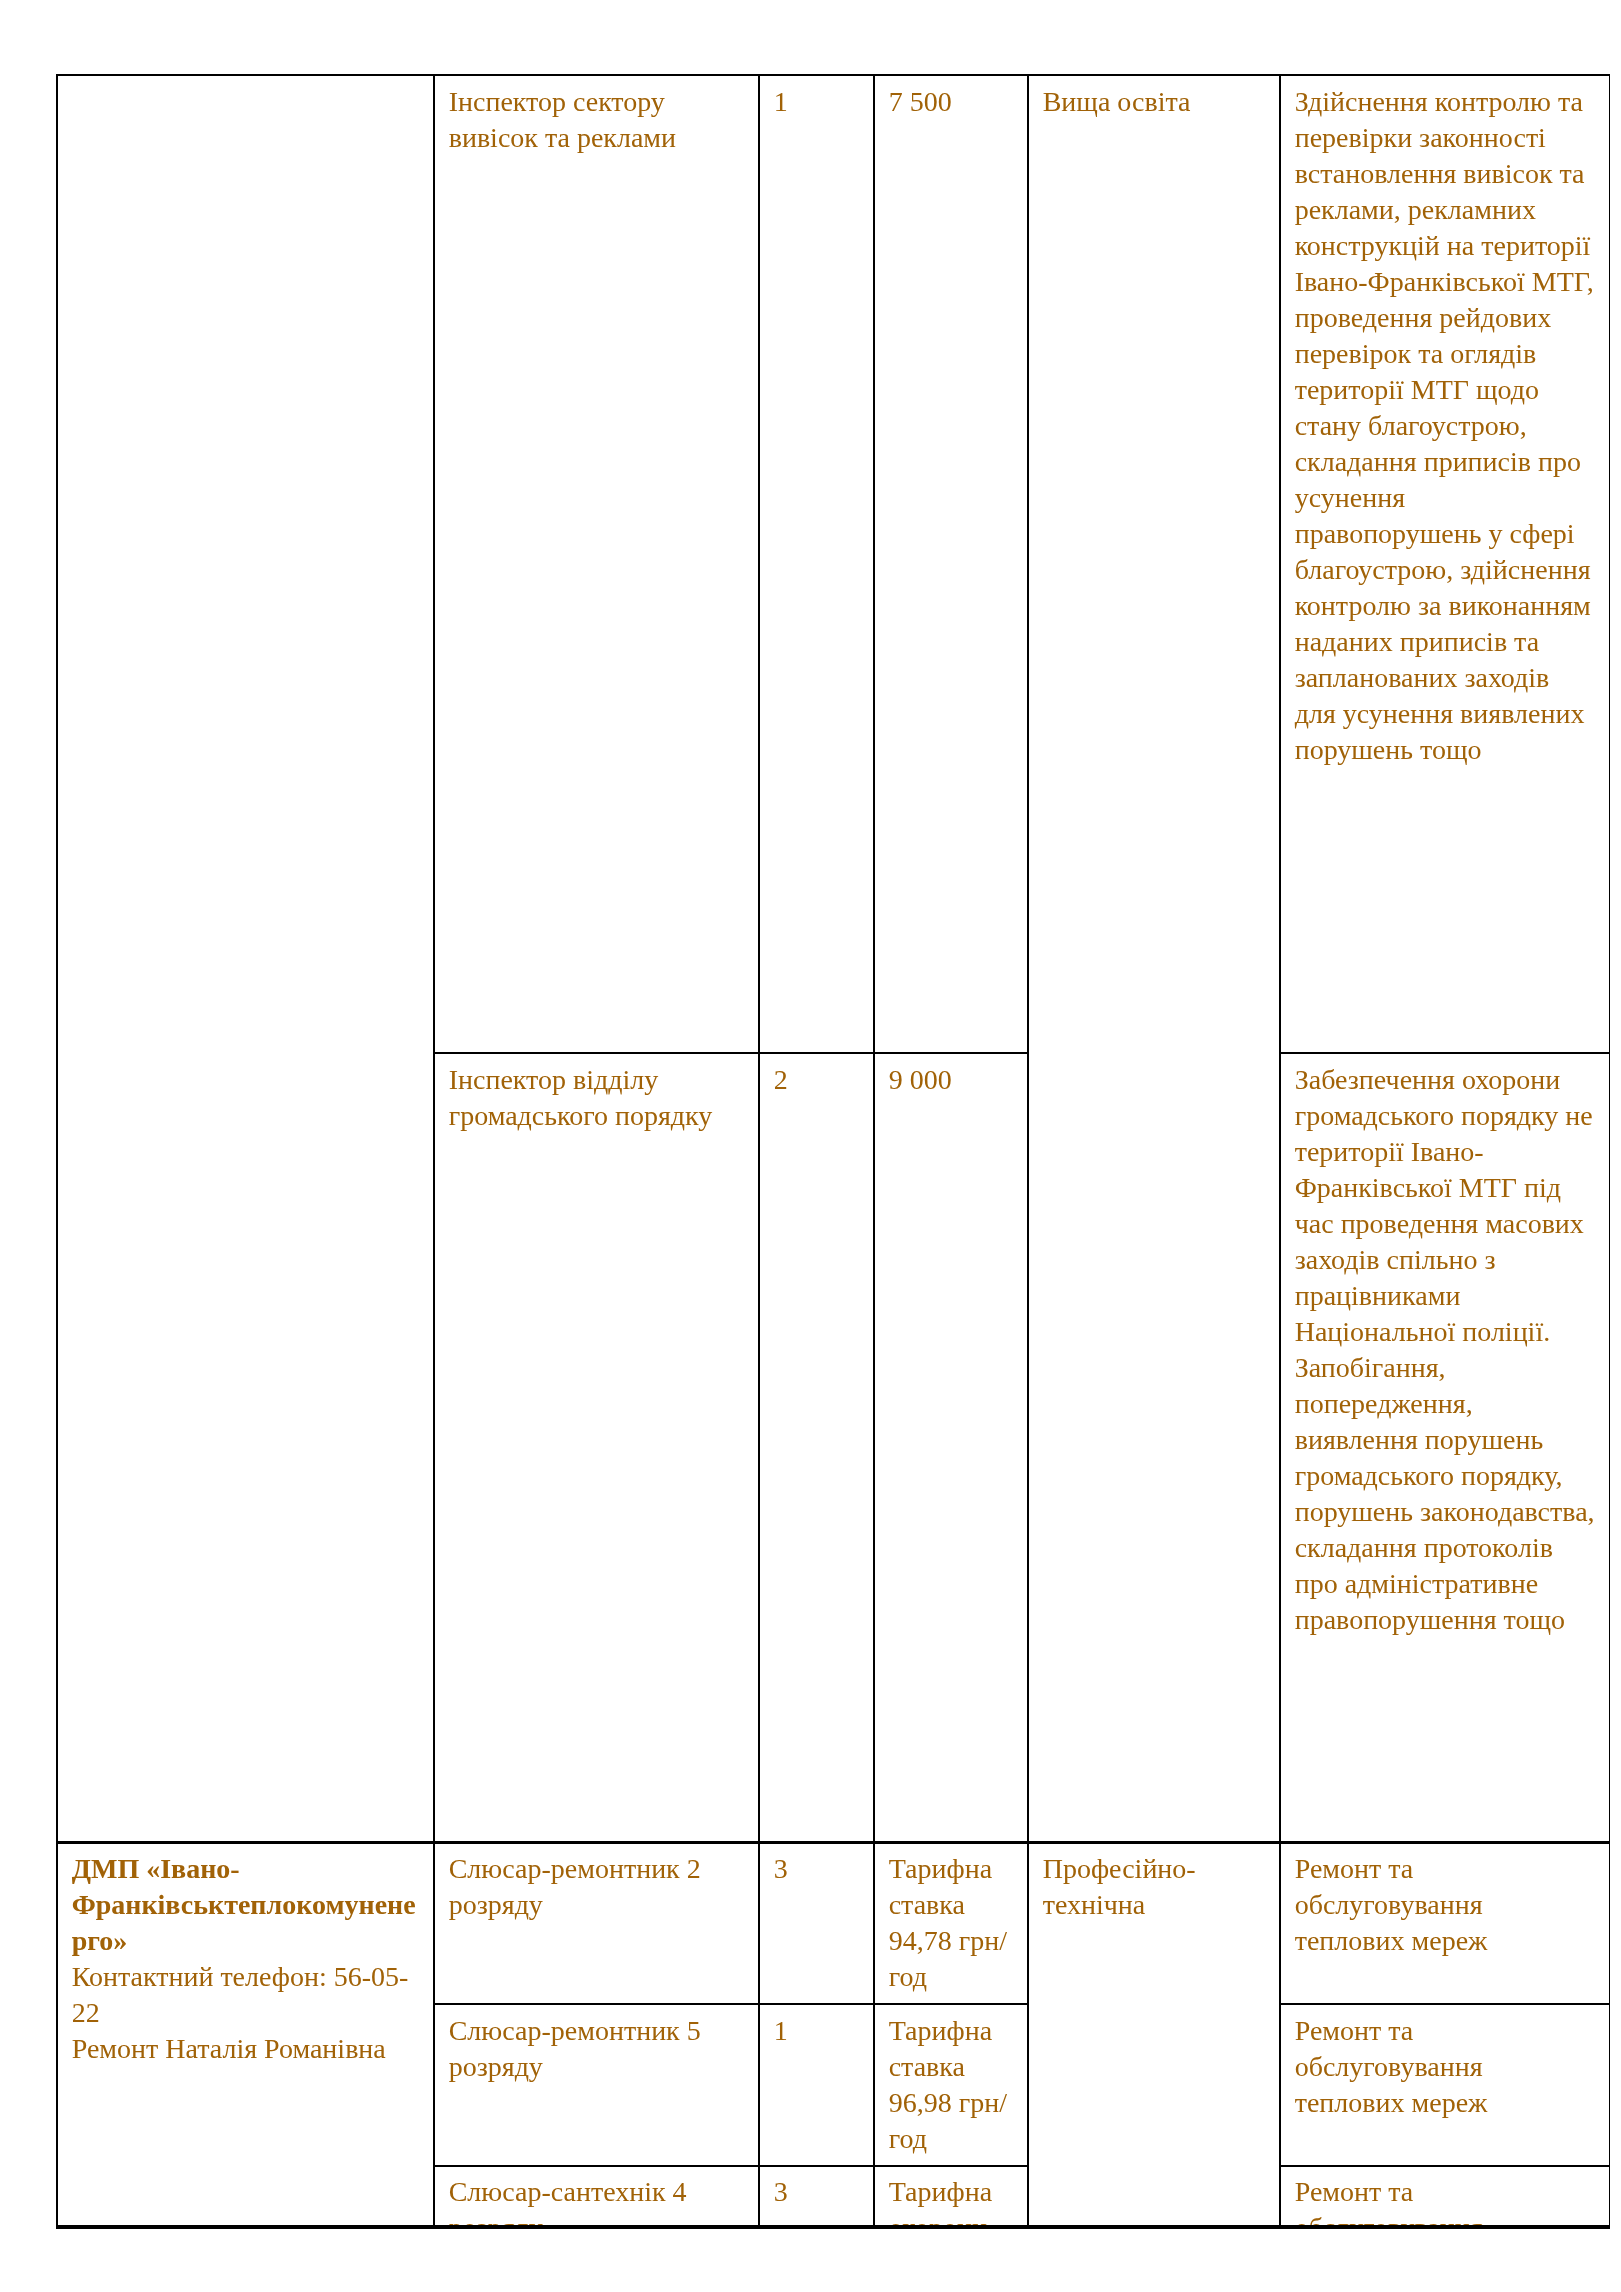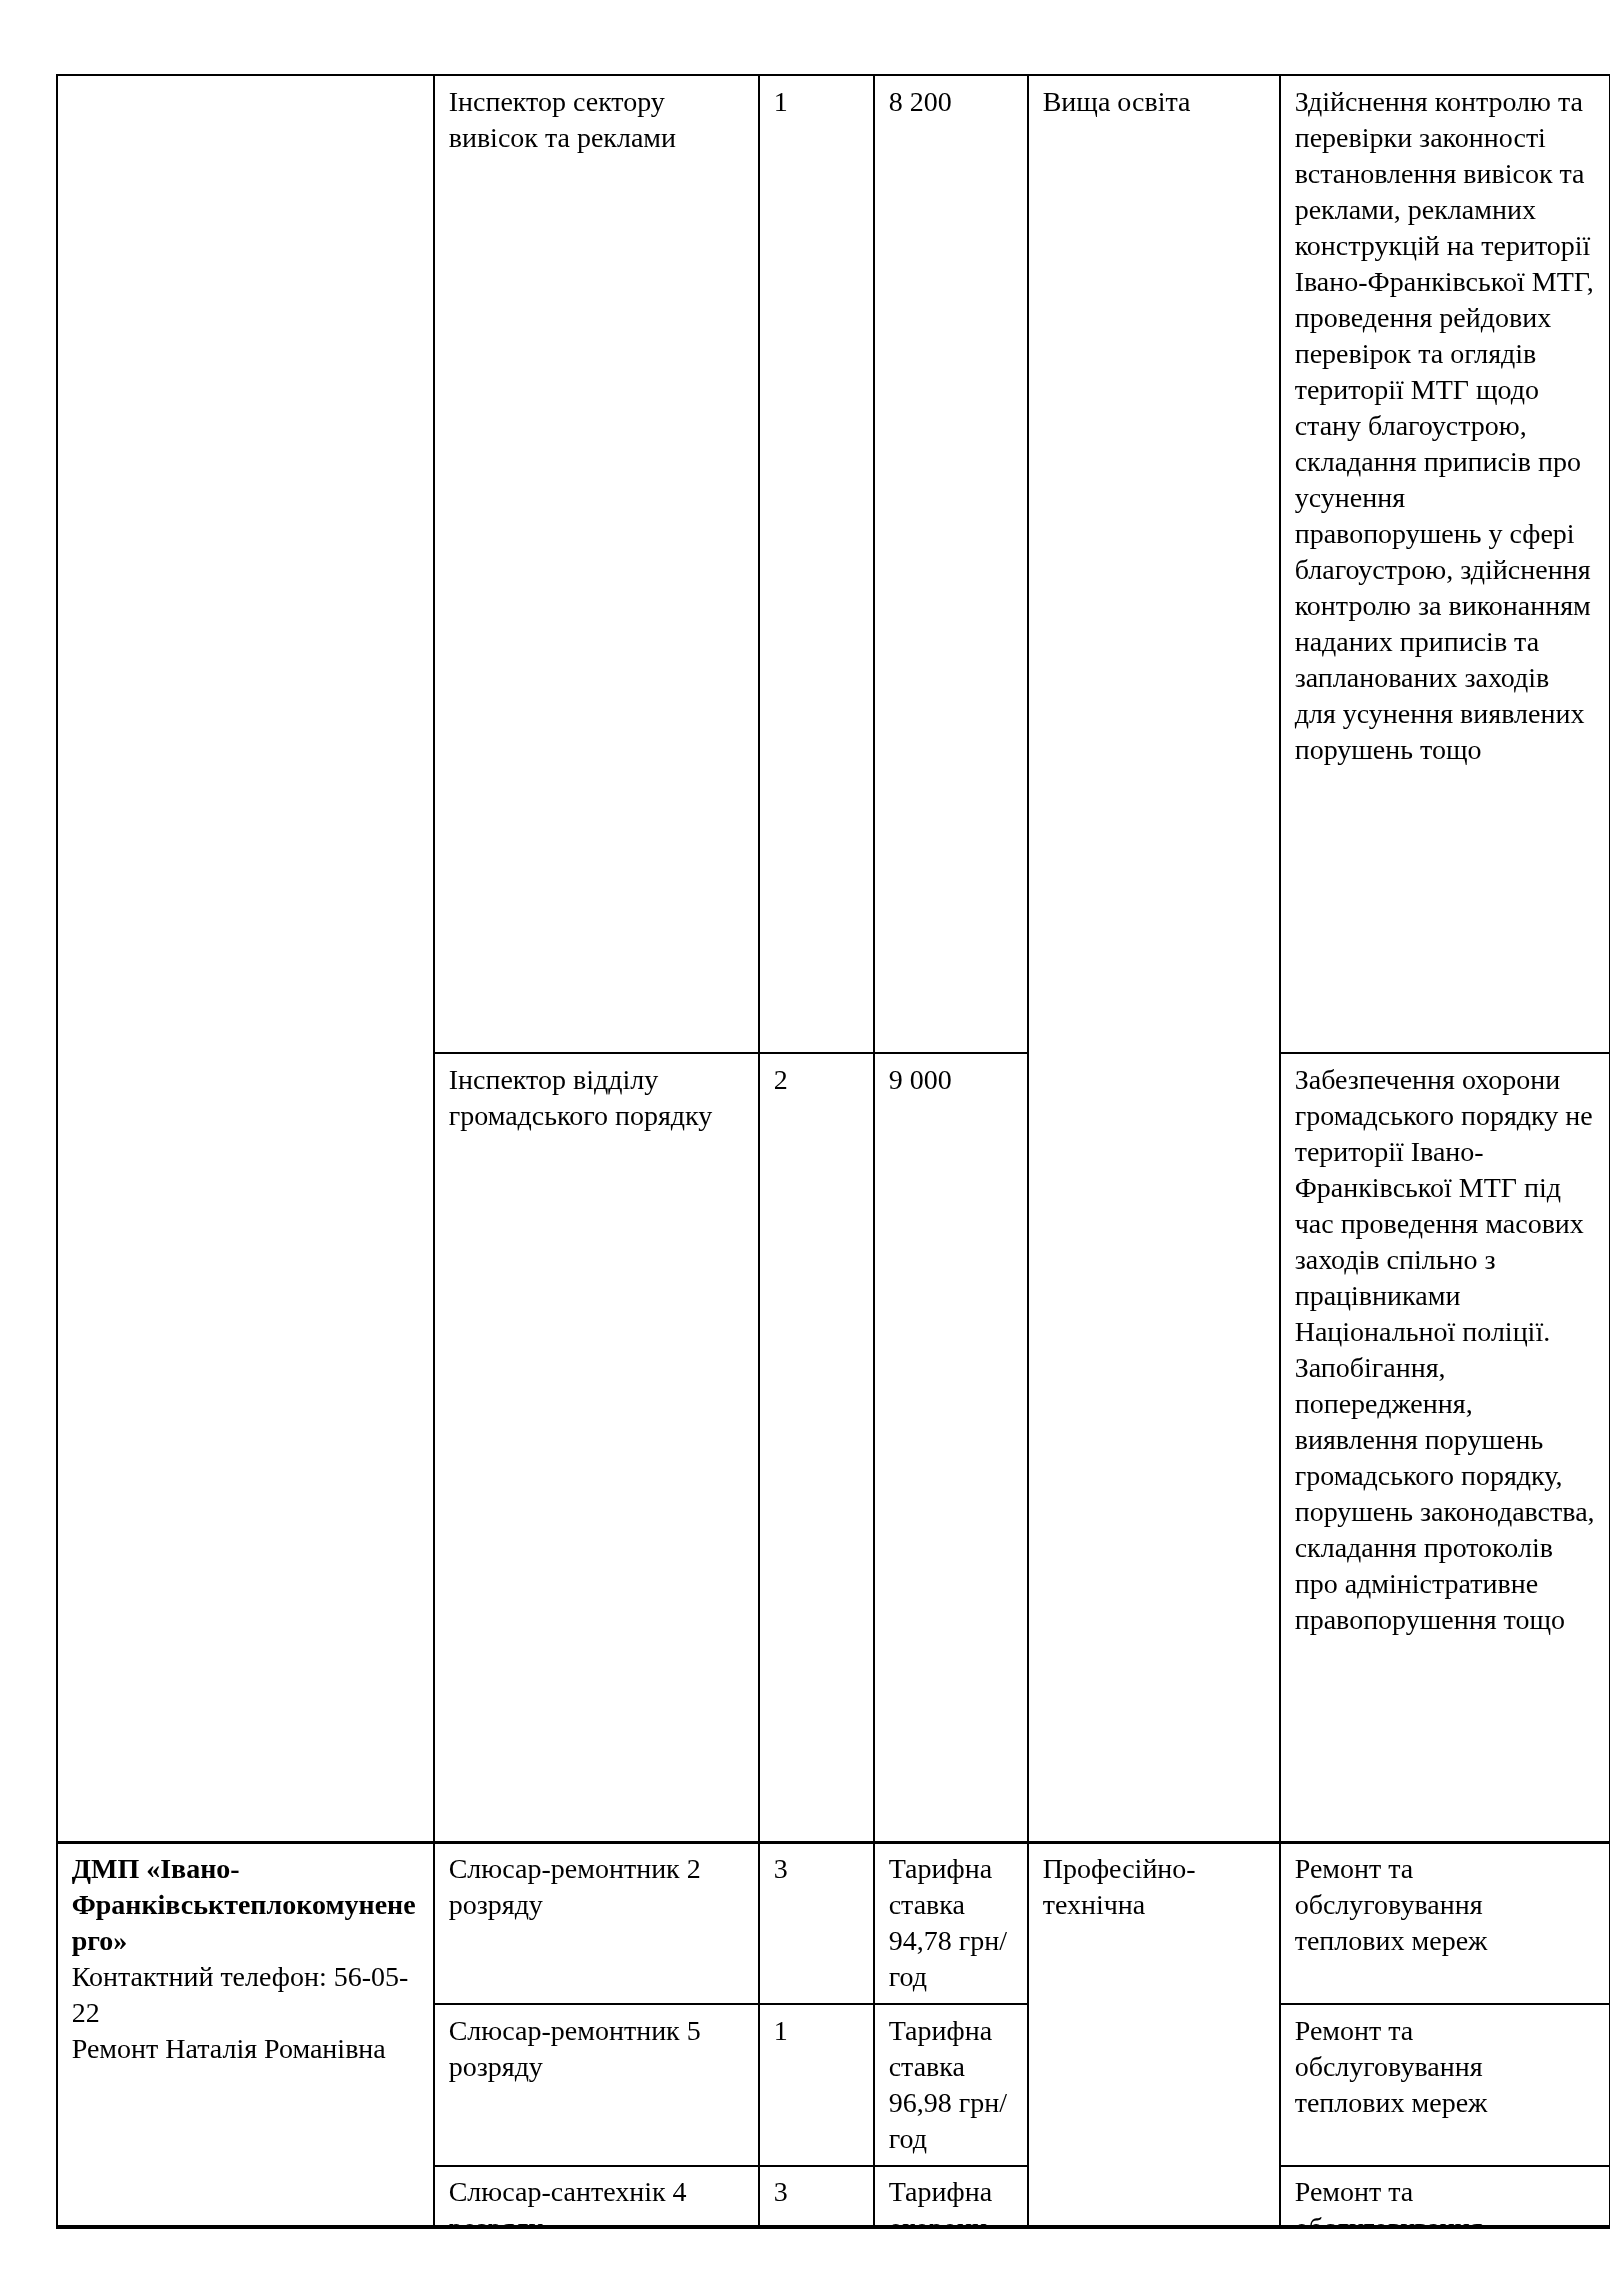--- a/index.html
+++ b/index.html
@@ -6,21 +6,21 @@
     margin: 0;
     padding: 0;
     background: #ffffff;
   }
   .page {
     position: relative;
     width: 1621px;
     height: 2293px;
     background: #ffffff;
     font-family: "Liberation Serif", "DejaVu Serif", serif;
-    color: #000000;
+    color: #a16207;
     overflow: hidden;
   }
   .table-clip {
     position: absolute;
     left: 56px;
     top: 74px;
     width: 1554px;
     height: 2151px;
     overflow: hidden;
     border-bottom: 4.9px solid #000;
@@ -79,21 +79,21 @@
         <col style="width:154px">
         <col style="width:252px">
         <col style="width:330px">
       </colgroup>
       <tbody>
 
         <tr class="first-row" style="height:978px">
           <td class="employer-cell" rowspan="2"></td>
           <td class="position-cell">Інспектор сектору вивісок та реклами</td>
           <td>1</td>
-          <td>8 200</td>
+          <td>7 500</td>
           <td class="education-cell-a" rowspan="2">Вища освіта</td>
           <td>Здійснення контролю та перевірки законності встановлення вивісок та реклами, рекламних конструкцій на території Івано-Франківської МТГ, проведення рейдових перевірок та оглядів території МТГ щодо стану благоустрою, складання приписів про усунення правопорушень у сфері благоустрою, здійснення контролю за виконанням наданих приписів та запланованих заходів для усунення виявлених порушень тощо</td>
         </tr>
         <tr style="height:789px">
           <td class="position-cell">Інспектор відділу громадського порядку</td>
           <td>2</td>
           <td>9 000</td>
           <td>Забезпечення охорони громадського порядку не території Івано-Франківської МТГ під час проведення масових заходів спільно з працівниками Національної поліції. Запобігання, попередження, виявлення порушень громадського порядку, порушень законодавства, складання протоколів про адміністративне правопорушення тощо</td>
         </tr>
 

